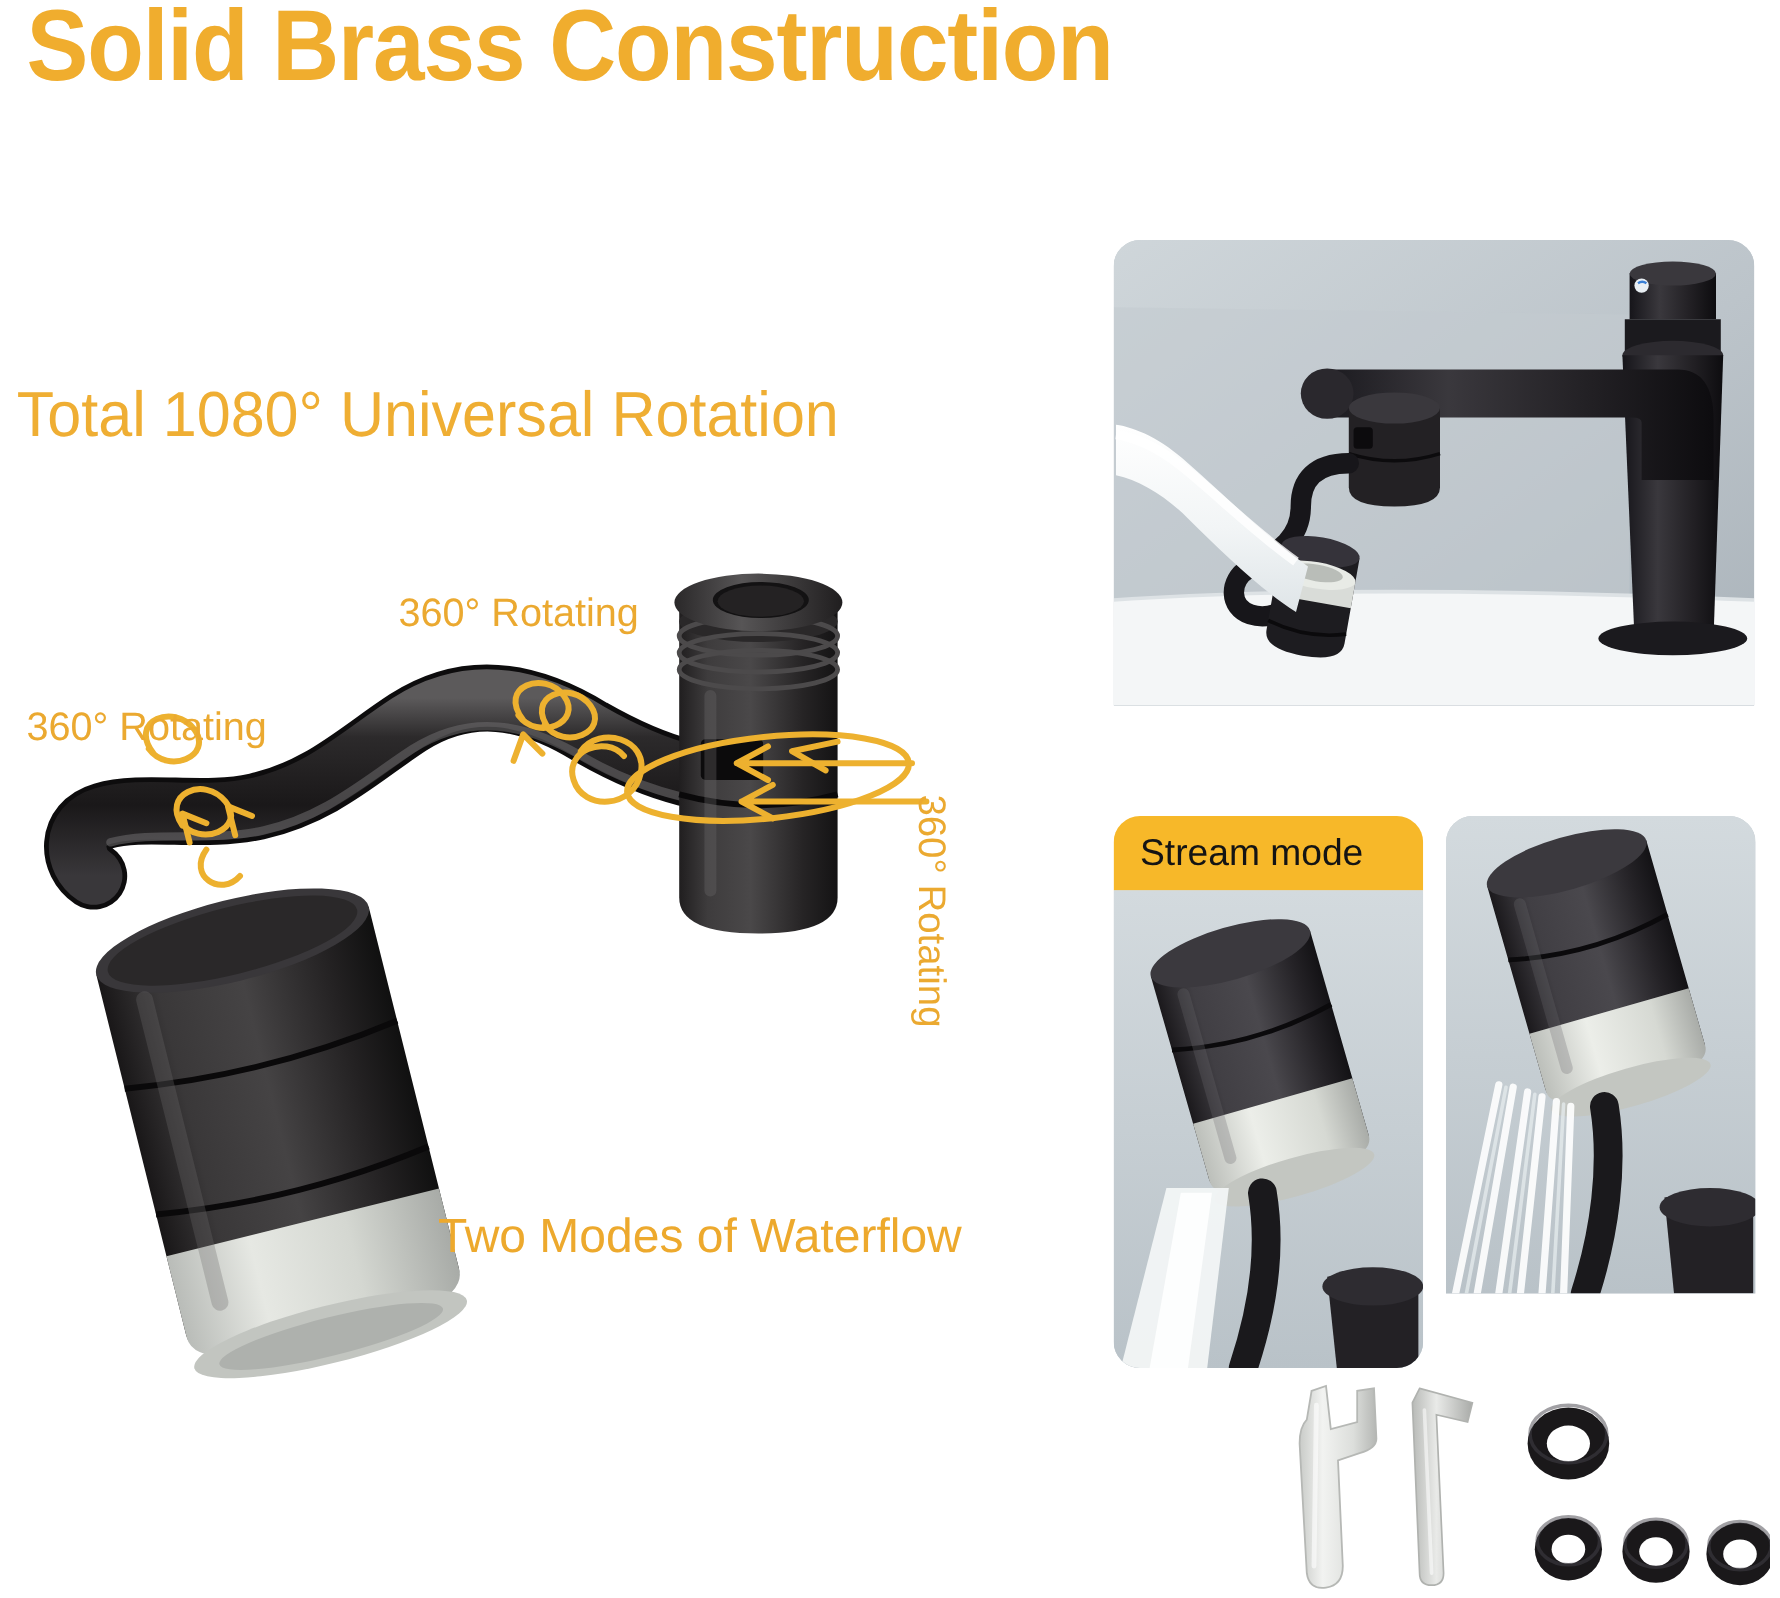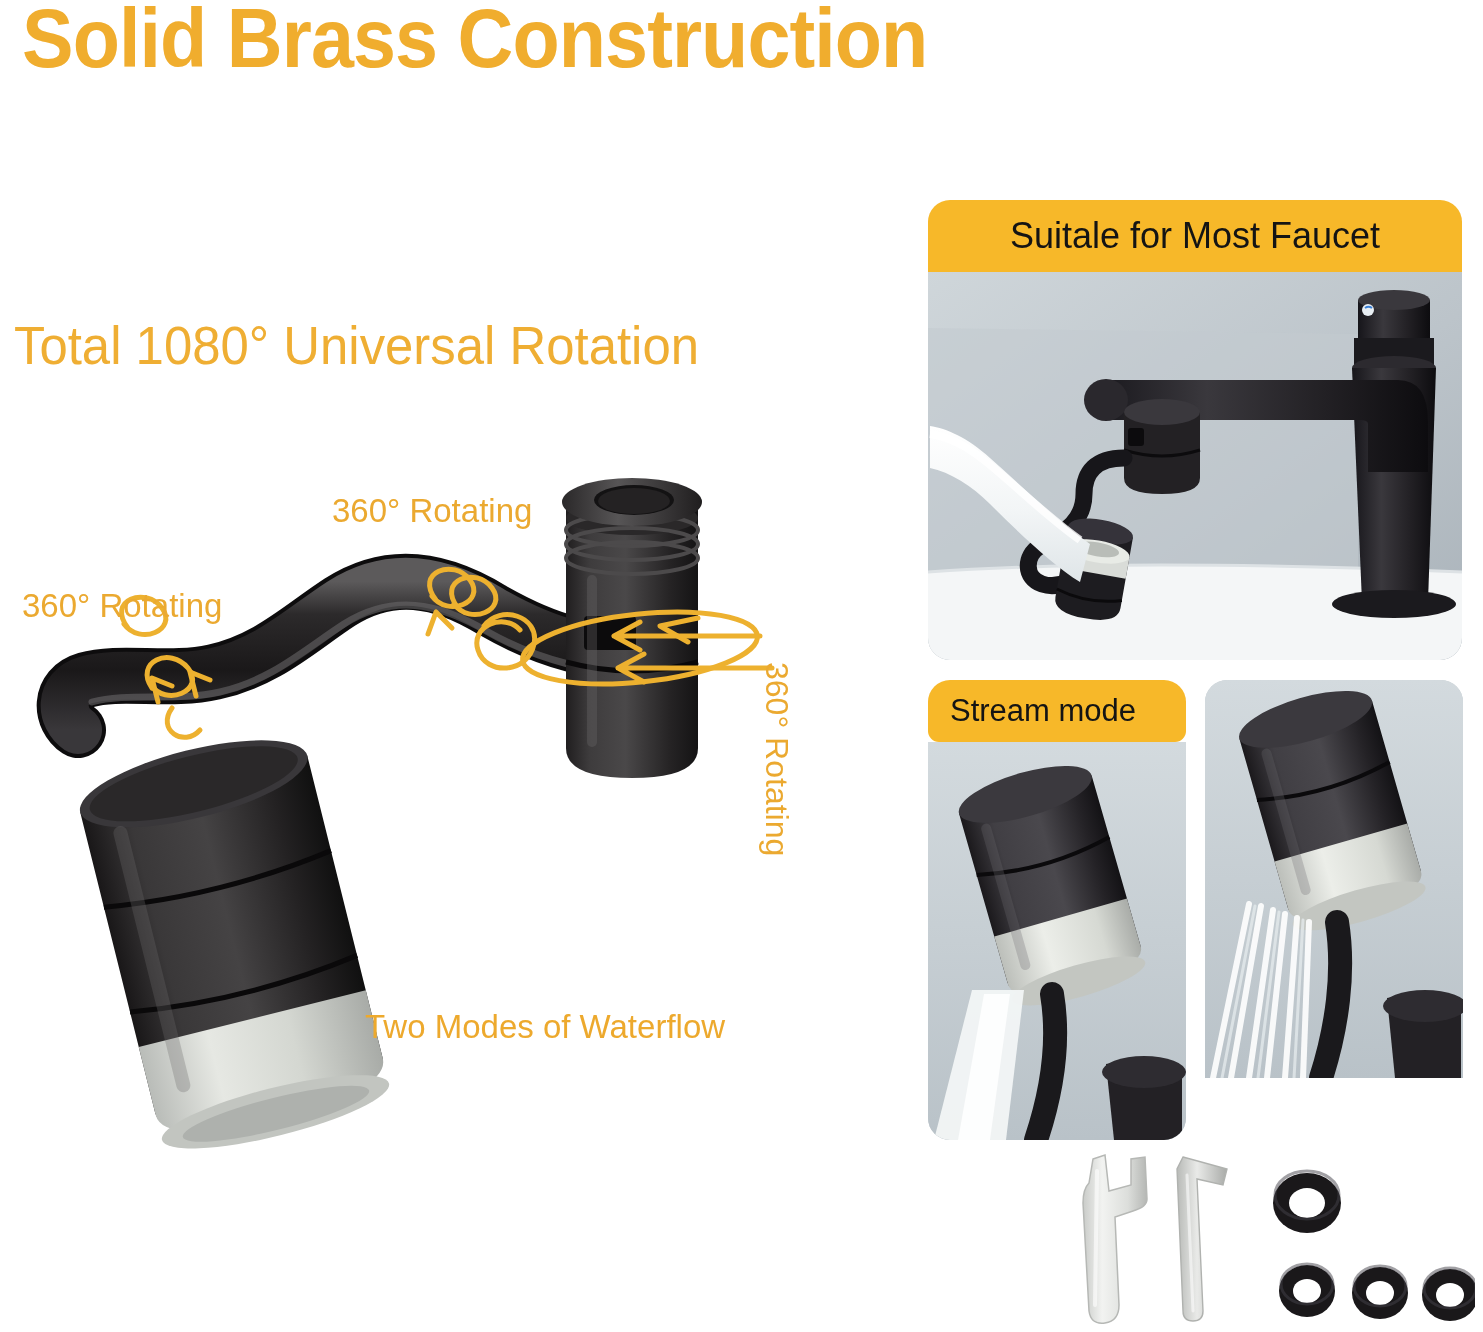--- a/index.html
+++ b/index.html
@@ -30,21 +30,21 @@
     position:absolute;color:#EBA930;font-size:33px;
     font-weight:400;white-space:nowrap;letter-spacing:0px;
   }
   .lbl-rot-a{left:332px;top:492px;}
   .lbl-rot-b{left:22px;top:587px;}
   .lbl-rot-c{
     left:795px;top:662px;
     transform:rotate(90deg);transform-origin:left top;
     font-size:32px;
   }
-  .lbl-modes{left:365px;top:1008px;font-size:33px;color:#EDA92D;}
+  .lbl-modes{left:365px;top:1008px;font-size:40px;color:#EDA92D;}
 
   
   .product{position:absolute;left:0;top:430px;width:900px;height:760px;}
 
   
   .card{
     position:absolute;background:#fff;
     border-radius:22px;overflow:hidden;
     box-shadow:0 0 0 0 rgba(0,0,0,0);
   }
@@ -56,21 +56,21 @@
   }
   .card-photo{position:relative;overflow:hidden;background:#c5cdd2;}
 
   #card-faucet{left:928px;top:200px;width:534px;height:460px;}
   #card-faucet .card-banner{height:72px;font-size:36px;}
   #card-faucet .card-photo{height:388px;}
 
   #card-stream{left:928px;top:680px;width:258px;height:460px;}
   #card-spray{left:1205px;top:680px;width:258px;height:460px;}
   #card-stream .card-banner,#card-spray .card-banner{
-    height:62px;font-size:31px;justify-content:flex-start;padding-left:22px;border-radius:11px;
+    height:62px;font-size:31px;justify-content:flex-start;padding-left:22px;
   }
   #card-stream .card-photo,#card-spray .card-photo{height:398px;}
 
   
   .accessories{position:absolute;left:1075px;top:1145px;width:400px;height:185px;}
 
   svg{display:block;}
 </style>
 </head>
 <body>
@@ -184,21 +184,20 @@
       </g>
     </svg>
   </div>
 
   <div class="lbl lbl-rot-a">360° Rotating</div>
   <div class="lbl lbl-rot-b">360° Rotating</div>
   <div class="lbl lbl-rot-c">360° Rotating</div>
   <div class="lbl lbl-modes">Two Modes of Waterflow</div>
 
   <div class="card" id="card-faucet">
-    <div class="card-banner">Suitale for Most Faucet</div>
     <div class="card-photo">
       <svg width="534" height="388" viewBox="0 0 534 388">
         <defs>
           <linearGradient id="wallG" x1="0" y1="0" x2="1" y2="1">
             <stop offset="0%" stop-color="#cfd6da"></stop>
             <stop offset="55%" stop-color="#bcc4ca"></stop>
             <stop offset="100%" stop-color="#aab3ba"></stop>
           </linearGradient>
           <linearGradient id="fBodyG" x1="0" y1="0" x2="1" y2="0">
             <stop offset="0%" stop-color="#16151a"></stop>

